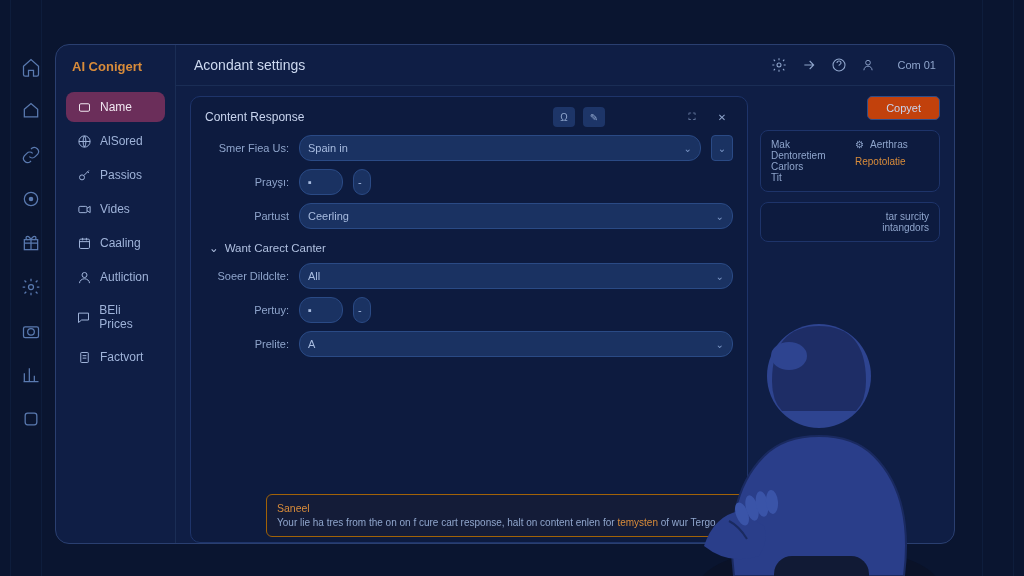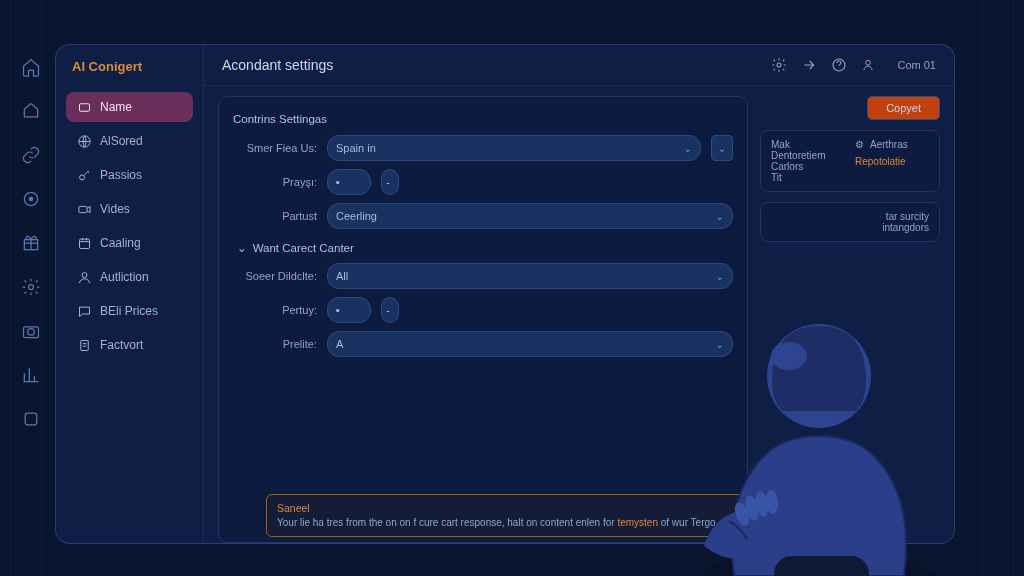--- a/index.html
+++ b/index.html
@@ -45,21 +45,21 @@
 }
 .rail .ic {
   width: 22px; height: 22px;
   color: #5a7ab0;
   display: flex; align-items: center; justify-content: center;
 }
 .rail .ic svg { width: 20px; height: 20px; stroke: currentColor; fill: none; stroke-width: 1.5; }
 
 
 .sidebar {
-  width: 148px;
+  width: 120px;
   padding: 14px 10px;
   border-right: 1px solid #1a2d55;
 }
 .brand {
   color: #d98c3a;
   font-size: 13px;
   font-weight: 600;
   padding: 0 6px 14px;
 }
 .side-item {
@@ -316,21 +316,30 @@
               <circle cx="12" cy="8" r="4"></circle>
               <path d="M5 21c0-4 3-7 7-7s7 3 7 7"></path>
             </svg>
           <span>Com 01</span>
         </div>
       </div>
     </div>
 
     <div class="content-wrap">
       <div class="form-panel">
-        <div class="section-label">Contrins Settingas</div>
+        <div class="panel-hdr">
+          <div class="panel-title">Content Response</div>
+          <div class="panel-tools">
+            <span class="tool-btn">Ω</span>
+            <span class="tool-btn">✎</span>
+            <span style="width:60px"></span>
+            <span class="tool-btn" style="background:none">⛶</span>
+            <span class="tool-btn" style="background:none">✕</span>
+          </div>
+        </div>
 
         <div class="form-row">
           <label>Smer Fiea Us:</label>
           <div class="sel">
               <span>Spain in</span>
               <span class="chev">⌄</span>
             </div>
           <div class="ext-chev">
               <span class="chev">⌄</span>
             </div>

